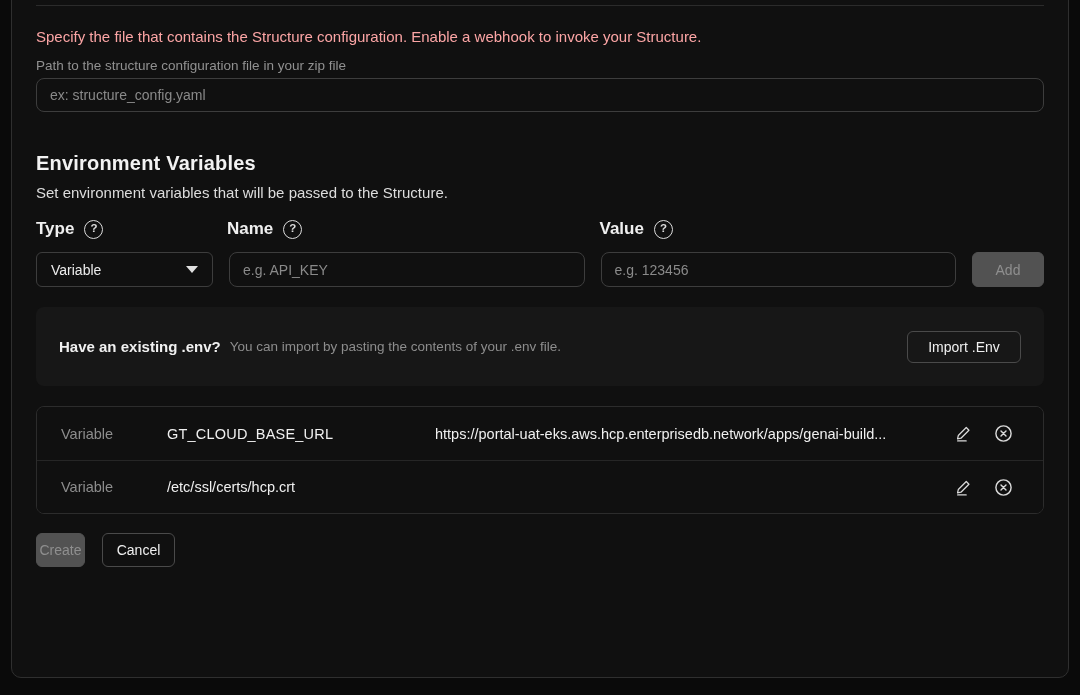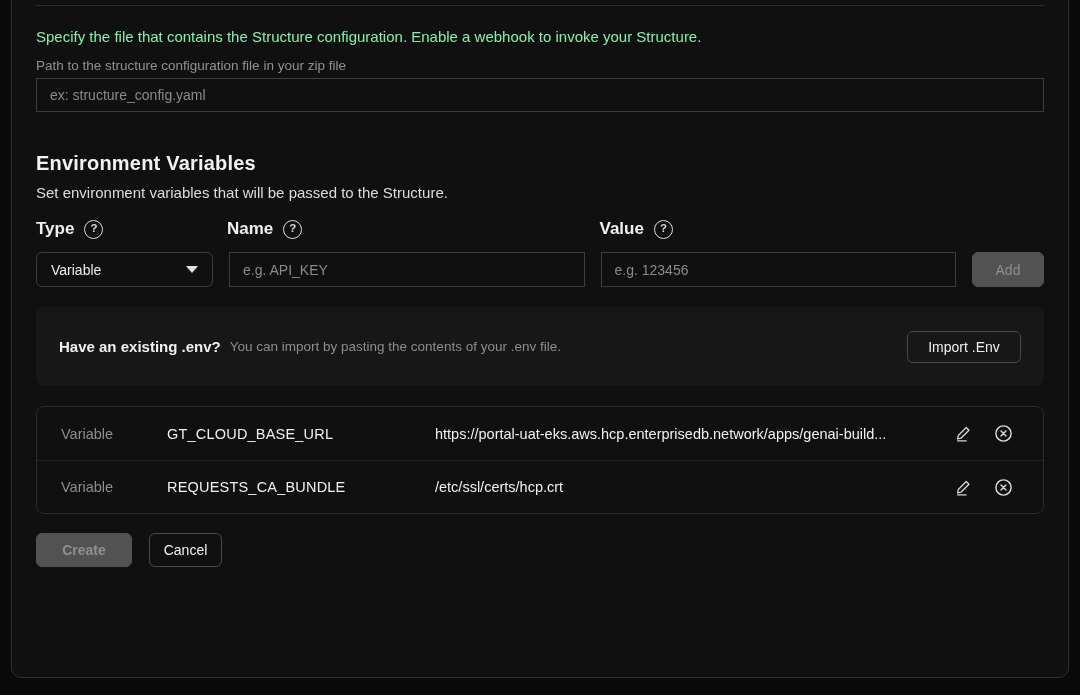--- a/index.html
+++ b/index.html
@@ -30,42 +30,42 @@
     font-size: 20px;
     line-height: 28px;
     font-weight: 700;
     color: #f2f2f2;
     letter-spacing: .2px;
   }
   p.section-desc {
     margin-top: 20px;
     font-size: 15px;
     line-height: 21px;
-    color: #86efac;
+    color: #fca5a5;
   }
   h2.field-title {
     margin-top: 24px;
     font-size: 17px;
     line-height: 24px;
     font-weight: 700;
     color: #efefef;
   }
   p.hint {
     margin-top: 10px;
     font-size: 13.5px;
     line-height: 18px;
     color: #919191;
   }
   .text-input {
     display: block;
     width: 100%;
     height: 34px;
     background: transparent;
     border: 1px solid #3d3d3d;
-    border-radius: 0;
+    border-radius: 8px;
     color: #e8e8e8;
     font-family: "Liberation Sans", sans-serif;
     font-size: 14px;
     padding: 0 13px;
     outline: none;
   }
   .text-input::placeholder { color: #8a8a8a; }
   .config-input { margin-top: 3px; }
 
   h1.env-title { margin-top: 37px; }
@@ -193,21 +193,21 @@
     flex: none;
   }
   .row-action svg { display: block; }
 
   .footer-row {
     margin-top: 19px;
     display: flex;
     gap: 17px;
     align-items: center;
   }
-  .create-btn { width: 96px; font-weight: bold; }
+  .create-btn { width: 49px; }
   .cancel-btn { width: 73px; }
 </style>
 </head>
 <body>
 
 <div class="page">
   <div class="panel">
 
     <div class="top-divider"></div>
 
@@ -271,21 +271,20 @@
             <svg width="19" height="19" viewBox="0 0 16 16" fill="none" stroke="#d9d9d9" stroke-width="1.2" stroke-linecap="round">
               <circle cx="8" cy="8" r="6.4"></circle>
               <path d="M5.9 5.9 L10.1 10.1 M10.1 5.9 L5.9 10.1"></path>
             </svg>
           </span>
         </button>
       </div>
 
       <div class="env-row">
         <span class="cell-type">Variable</span>
-        <span class="cell-name">REQUESTS_CA_BUNDLE</span>
         <span class="cell-value">/etc/ssl/certs/hcp.crt</span>
         <button class="row-action">
           <span>
             <svg width="17" height="17" viewBox="0 0 16 16" fill="none" stroke="#d9d9d9" stroke-width="1.2" stroke-linejoin="round" stroke-linecap="round">
               <path d="M10.6 2.4 L13.1 4.9 L5.6 12.4 L2.4 13.1 L3.1 9.9 Z"></path>
               <path d="M2.5 15 H10.5"></path>
             </svg>
           </span>
         </button>
         <button class="row-action">

